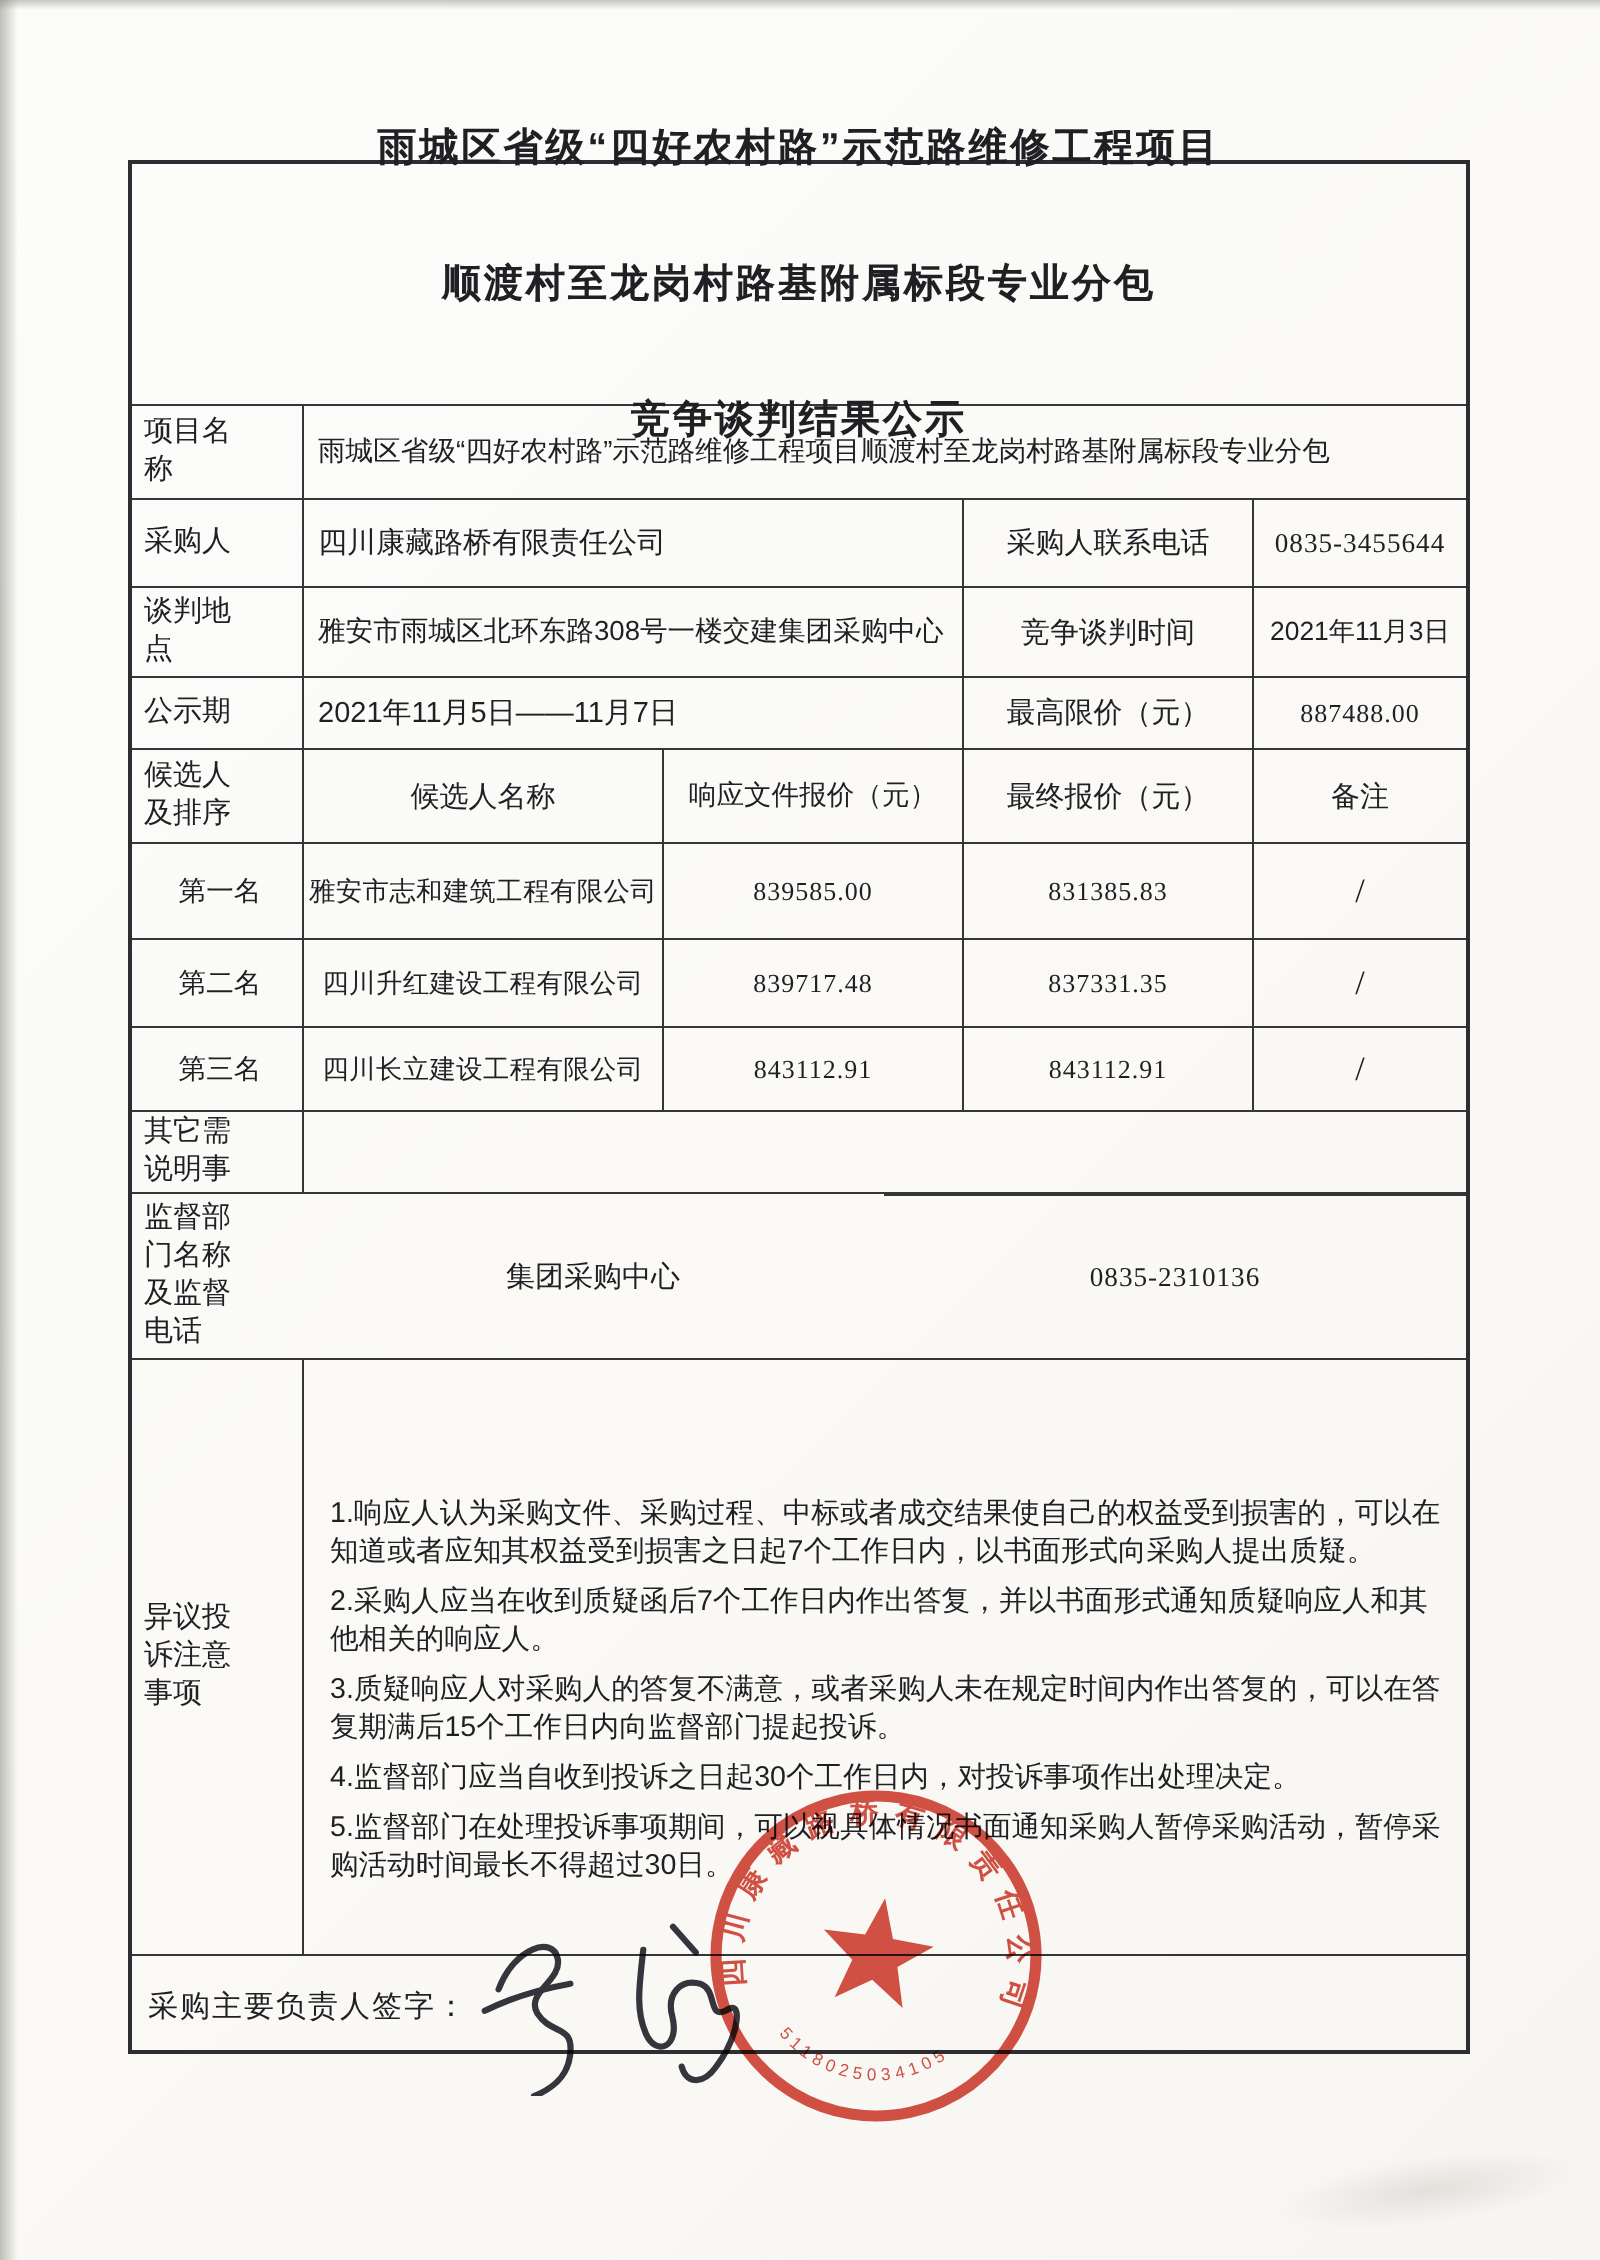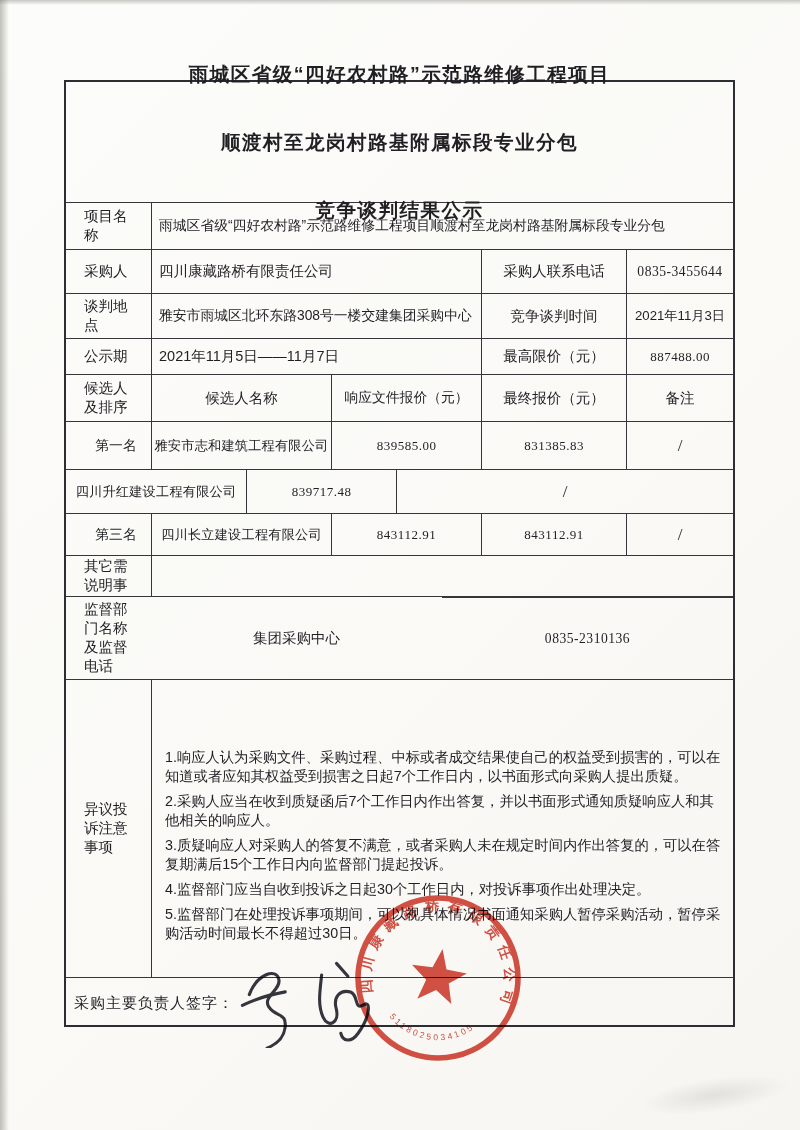--- a/index.html
+++ b/index.html
@@ -40,21 +40,21 @@
   }
   .row{display:flex;border-top:1.6px solid var(--ln);box-sizing:border-box;}
   .h47{height:47px}.h44{height:44px}.h45{height:45px}.h36{height:36px}
   .h48{height:48px}.h42{height:42px}.h41{height:41px}.h83{height:83px}
   .h298{height:298px}.h52{height:52px}
   .cell{
     box-sizing:border-box;border-left:1.6px solid var(--ln);
     display:flex;align-items:center;font-size:14.5px;
   }
   .cell:first-child{border-left:none}
-  .cA{width:85px;padding:2px 3px 2px 18px}
+  .cA{width:85px;padding:2px 3px 2px 6px}
   .cB{width:330px}.cB1{width:180px}.cB2{width:150px}.cC{width:145px}
   .cD{flex:1}.rest{flex:1}
   .lbl{white-space:pre-line;line-height:19px}
   .pl{padding-left:7px;padding-right:4px}
   .ctr{justify-content:center;text-align:right}
   .num{font-family:"Liberation Serif","DejaVu Serif",serif;font-size:13px;letter-spacing:.5px}
   .name{font-size:13.2px;letter-spacing:.2px}
   .slash{font-family:"Liberation Serif","DejaVu Serif",serif;font-size:17px}
   .stack{flex:1;display:flex;flex-direction:row}
   .subrow{flex:1;display:flex;align-items:center;justify-content:center;font-size:14.5px}
@@ -120,22 +120,24 @@
 
     <div class="row h48">
       <div class="cell cA ctr" style="font-size:13.8px">第一名</div>
       <div class="cell cB1 ctr name">雅安市志和建筑工程有限公司</div>
       <div class="cell cB2 ctr num">839585.00</div>
       <div class="cell cC ctr num">831385.83</div>
       <div class="cell cD ctr slash">/</div>
     </div>
 
     <div class="row h44">
+      <div class="cell cA ctr" style="font-size:13.8px">第二名</div>
       <div class="cell cB1 ctr name">四川升红建设工程有限公司</div>
       <div class="cell cB2 ctr num">839717.48</div>
+      <div class="cell cC ctr num">837331.35</div>
       <div class="cell cD ctr slash">/</div>
     </div>
 
     <div class="row h42">
       <div class="cell cA ctr" style="font-size:13.8px">第三名</div>
       <div class="cell cB1 ctr name">四川长立建设工程有限公司</div>
       <div class="cell cB2 ctr num">843112.91</div>
       <div class="cell cC ctr num">843112.91</div>
       <div class="cell cD ctr slash">/</div>
     </div>

